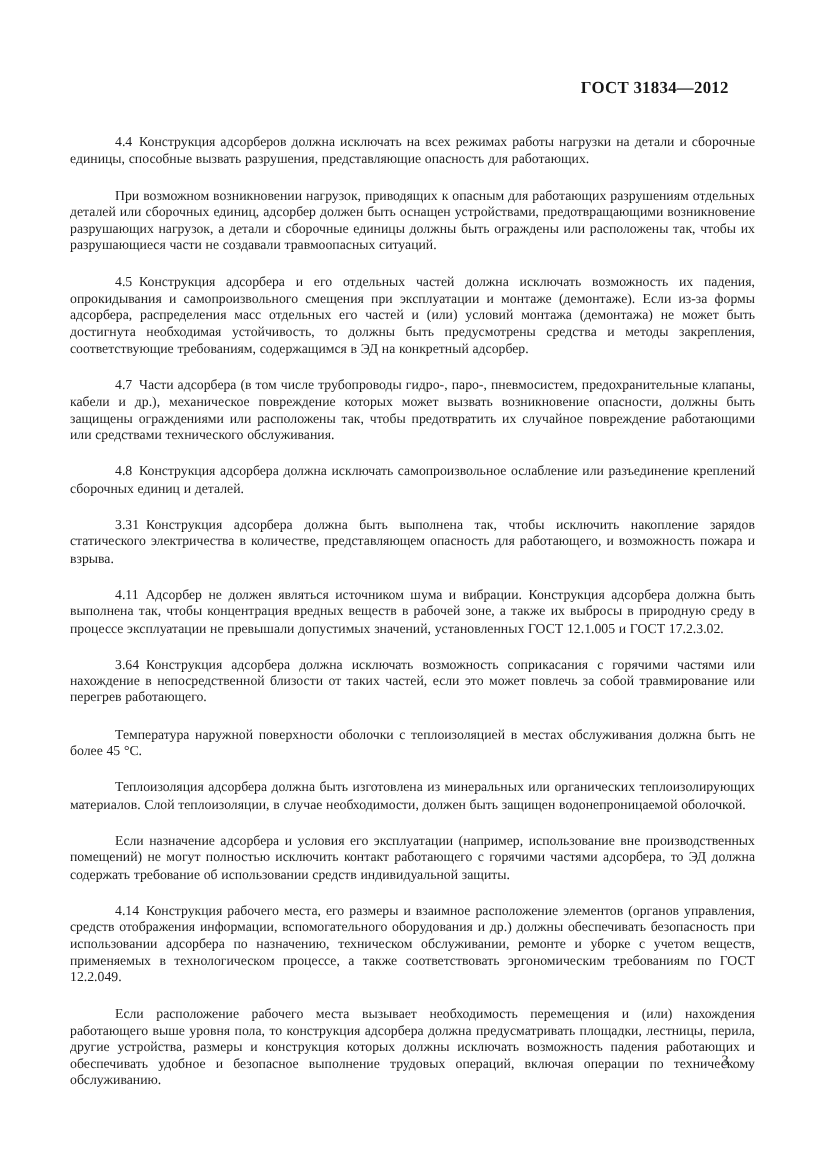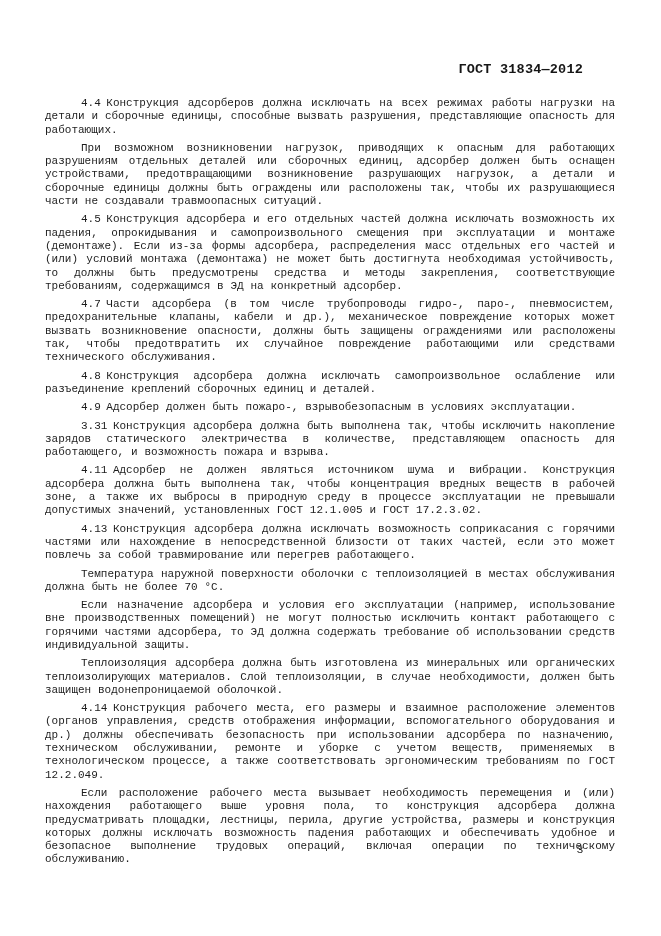--- a/index.html
+++ b/index.html
@@ -5,21 +5,21 @@
   html, body {
     margin: 0;
     padding: 0;
     background: #ffffff;
   }
   .page {
     position: relative;
     width: 661px;
     height: 936px;
     background: #ffffff;
-    font-family: Liberation Mono, monospace;
+    font-family: Liberation Serif, serif;
     color: #1c1c1c;
     overflow: hidden;
   }
   .running-header {
     position: absolute;
     top: 62px;
     right: 78px;
     font-size: 13.5px;
     font-weight: bold;
     letter-spacing: 0.2px;
@@ -31,21 +31,21 @@
     top: 92px;
     left: 40px;
     width: 580px;
     font-size: 11px;
     line-height: 13.3px;
     text-align: justify;
     letter-spacing: 0px;
     word-spacing: 0.2px;
   }
   .doc-body p {
-    margin: 5px;
+    margin: 16px;
     padding: 0;
     text-indent: 36px;
   }
   .page-number {
     position: absolute;
     top: 843px;
     left: 570px;
     width: 20px;
     text-align: center;
     font-size: 11.5px;
@@ -58,26 +58,25 @@
 <div class="page">
 
   <div class="running-header">ГОСТ 31834—2012</div>
 
   <div class="doc-body">
     <p>4.4 Конструкция адсорберов должна исключать на всех режимах работы нагрузки на детали и сборочные единицы, способные вызвать разрушения, представляющие опасность для работающих.</p>
     <p>При возможном возникновении нагрузок, приводящих к опасным для работающих разрушениям отдельных деталей или сборочных единиц, адсорбер должен быть оснащен устройствами, предотвращающими возникновение разрушающих нагрузок, а детали и сборочные единицы должны быть ограждены или расположены так, чтобы их разрушающиеся части не создавали травмоопасных ситуаций.</p>
     <p>4.5 Конструкция адсорбера и его отдельных частей должна исключать возможность их падения, опрокидывания и самопроизвольного смещения при эксплуатации и монтаже (демонтаже). Если из-за формы адсорбера, распределения масс отдельных его частей и (или) условий монтажа (демонтажа) не может быть достигнута необходимая устойчивость, то должны быть предусмотрены средства и методы закрепления, соответствующие требованиям, содержащимся в ЭД на конкретный адсорбер.</p>
     <p>4.7 Части адсорбера (в том числе трубопроводы гидро-, паро-, пневмосистем, предохранительные клапаны, кабели и др.), механическое повреждение которых может вызвать возникновение опасности, должны быть защищены ограждениями или расположены так, чтобы предотвратить их случайное повреждение работающими или средствами технического обслуживания.</p>
     <p>4.8 Конструкция адсорбера должна исключать самопроизвольное ослабление или разъединение креплений сборочных единиц и деталей.</p>
-    <p>4.9 Адсорбер должен быть пожаро-, взрывобезопасным в условиях эксплуатации.</p>
     <p>3.31 Конструкция адсорбера должна быть выполнена так, чтобы исключить накопление зарядов статического электричества в количестве, представляющем опасность для работающего, и возможность пожара и взрыва.</p>
     <p>4.11 Адсорбер не должен являться источником шума и вибрации. Конструкция адсорбера должна быть выполнена так, чтобы концентрация вредных веществ в рабочей зоне, а также их выбросы в природную среду в процессе эксплуатации не превышали допустимых значений, установленных ГОСТ 12.1.005 и ГОСТ 17.2.3.02.</p>
-    <p>4.13 Конструкция адсорбера должна исключать возможность соприкасания с горячими частями или нахождение в непосредственной близости от таких частей, если это может повлечь за собой травмирование или перегрев работающего.</p>
-    <p>Температура наружной поверхности оболочки с теплоизоляцией в местах обслуживания должна быть не более 70 °С.</p>
+    <p>3.64 Конструкция адсорбера должна исключать возможность соприкасания с горячими частями или нахождение в непосредственной близости от таких частей, если это может повлечь за собой травмирование или перегрев работающего.</p>
+    <p>Температура наружной поверхности оболочки с теплоизоляцией в местах обслуживания должна быть не более 45 °С.</p>
+    <p>Теплоизоляция адсорбера должна быть изготовлена из минеральных или органических теплоизолирующих материалов. Слой теплоизоляции, в случае необходимости, должен быть защищен водонепроницаемой оболочкой.</p>
     <p>Если назначение адсорбера и условия его эксплуатации (например, использование вне производственных помещений) не могут полностью исключить контакт работающего с горячими частями адсорбера, то ЭД должна содержать требование об использовании средств индивидуальной защиты.</p>
-    <p>Теплоизоляция адсорбера должна быть изготовлена из минеральных или органических теплоизолирующих материалов. Слой теплоизоляции, в случае необходимости, должен быть защищен водонепроницаемой оболочкой.</p>
     <p>4.14 Конструкция рабочего места, его размеры и взаимное расположение элементов (органов управления, средств отображения информации, вспомогательного оборудования и др.) должны обеспечивать безопасность при использовании адсорбера по назначению, техническом обслуживании, ремонте и уборке с учетом веществ, применяемых в технологическом процессе, а также соответствовать эргономическим требованиям по ГОСТ 12.2.049.</p>
     <p>Если расположение рабочего места вызывает необходимость перемещения и (или) нахождения работающего выше уровня пола, то конструкция адсорбера должна предусматривать площадки, лестницы, перила, другие устройства, размеры и конструкция которых должны исключать возможность падения работающих и обеспечивать удобное и безопасное выполнение трудовых операций, включая операции по техническому обслуживанию.</p>
   </div>
 
   <div class="page-number">3</div>
 
 </div>
 
 </body></html>

